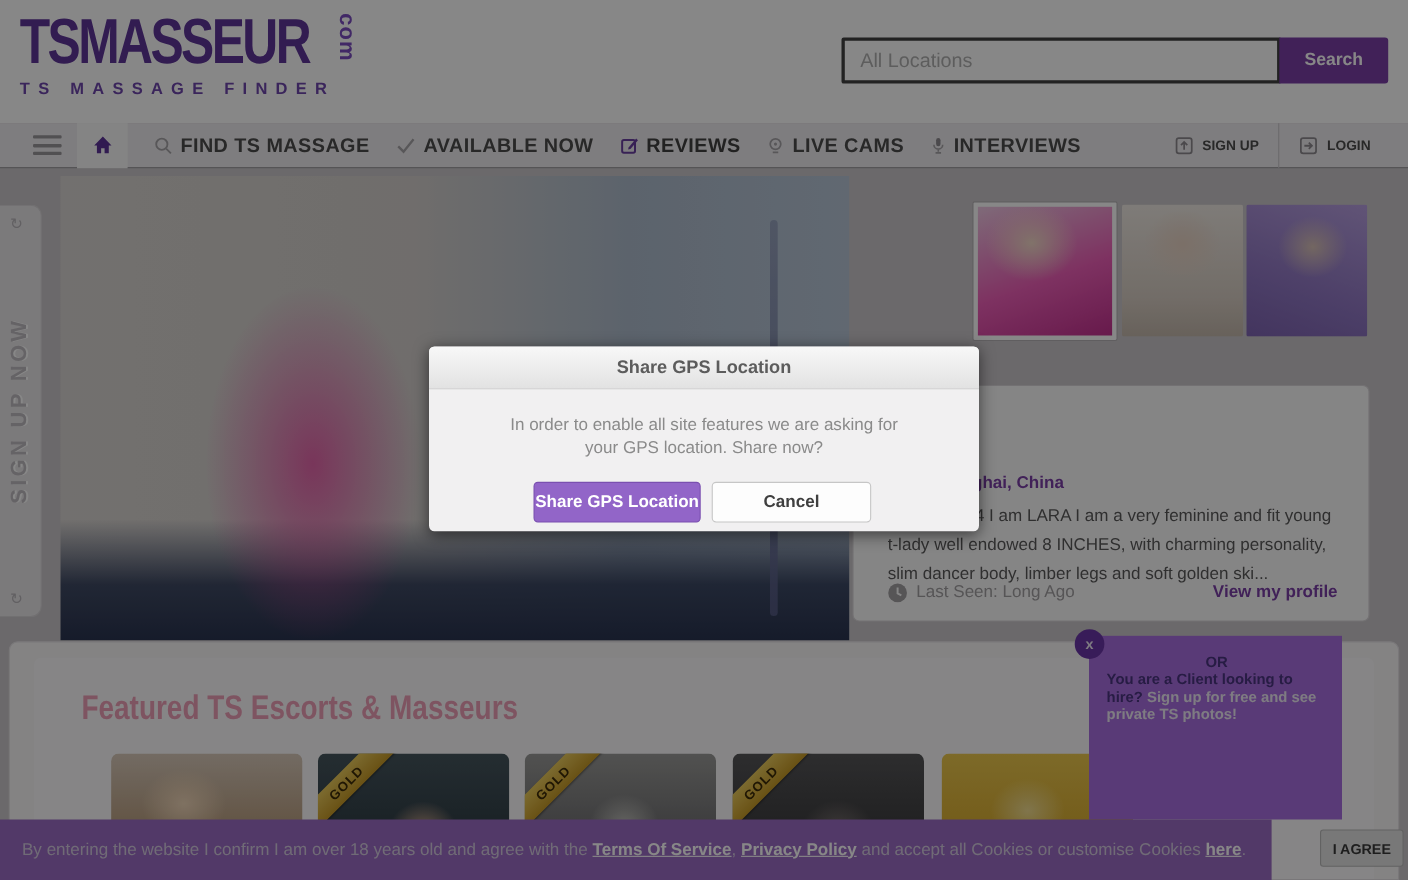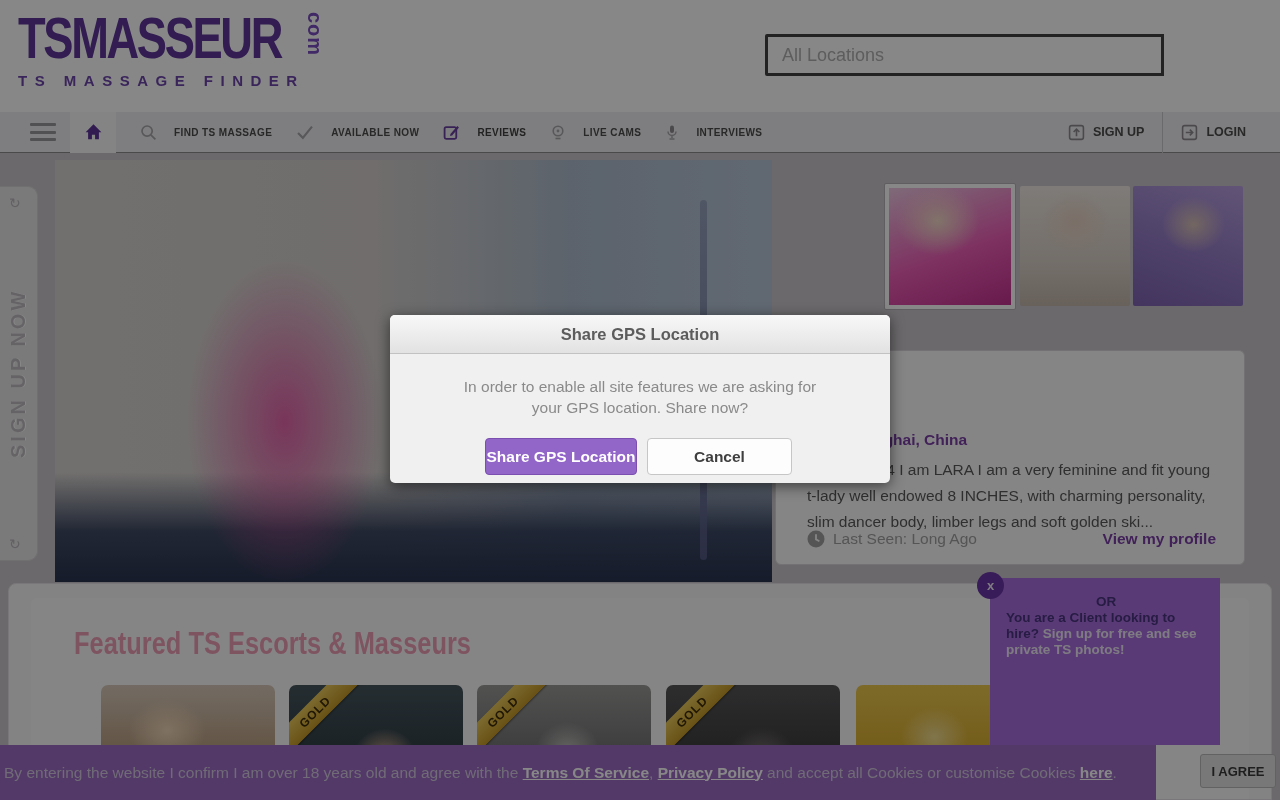--- a/index.html
+++ b/index.html
@@ -18,21 +18,21 @@
 
   .search-input { position:absolute; left:765px; top:34px; width:399px; height:42px; border:3px solid #404040; border-radius:2px 0 0 2px; background:#fff; padding:0 14px; font-size:18px; color:#444; font-family:"Liberation Sans", sans-serif; }
   .search-input::placeholder { color:#b0b0b0; }
   .search-btn { position:absolute; left:1163px; top:34px; width:99px; height:42px; background:#7b3fa7; color:#fff; border:none; border-radius:0 3px 3px 0; font-size:16px; font-weight:bold; cursor:pointer; font-family:"Liberation Sans", sans-serif; }
 
   
   .nav { position:absolute; left:0; top:112px; width:1280px; height:41px; background:#efedf0; border-bottom:1px solid #8e8c8f; display:flex; align-items:center; }
   .hamburger { width:26px; height:18px; margin-left:30px; display:flex; flex-direction:column; justify-content:space-between; cursor:pointer; }
   .hamburger span { display:block; height:3px; background:#9a979b; border-radius:1px; }
   .home-tab { width:46px; height:41px; margin-left:14px; background:#fafafa; display:flex; align-items:center; justify-content:center; cursor:pointer; }
-  .nav-item { display:flex; align-items:center; gap:17px; margin-left:24px; cursor:pointer; font-size:10px; font-weight:bold; color:#4c4c4c; letter-spacing:.4px; white-space:nowrap; }
+  .nav-item { display:flex; align-items:center; gap:7px; margin-left:24px; cursor:pointer; font-size:18px; font-weight:bold; color:#4c4c4c; letter-spacing:.4px; white-space:nowrap; }
   .nav-item svg { stroke:#a7a4a8; }
   .nav-item.active { color:#404040; }
   .nav-item.active svg { stroke:#6a3fa0; }
   .nav-right { margin-left:auto; display:flex; align-items:center; height:41px; margin-right:16px;justify-content:center; }
   .nav-auth { display:flex; align-items:center; gap:8px; font-size:12.5px; font-weight:bold; color:#4c4c4c; cursor:pointer; padding:0 18px; height:41px; }
   .nav-auth svg { stroke:#8e8b90; }
   .nav-divider { width:1px; height:41px; background:#c9c6ca; }
 
   
   .side-banner { position:absolute; left:0; top:186px; width:38px; height:375px; background:#e9e6e9; border:1px solid #d6d3d6; border-left:none; border-radius:0 10px 10px 0; cursor:pointer; }
@@ -80,21 +80,21 @@
 
   
   .promo { position:absolute; left:990px; top:578px; width:230px; height:167px; background:#a96fe0; padding:16px 14px 0 16px; }
   .promo p { font-size:13.5px; font-weight:bold; line-height:16px; margin-bottom:0; }
   .promo-or { text-align:center; font-size:13.5px; font-weight:bold; color:#4a3580; line-height:16px; }
   .promo-dark { color:#4a3580; }
   .promo-light { color:#efeaf5; }
   .promo-close { position:absolute; left:-13px; top:-6px; width:27px; height:27px; border-radius:50%; background:#6b35a8; color:#efeaf5; font-size:13px; font-weight:bold; display:flex; align-items:center; justify-content:center; cursor:pointer; }
 
   
-  .cookie { position:absolute; left:0; top:745px; width:1156px; height:55px; background:#9c6cc4; display:flex; align-items:center; padding:0 4px; }
+  .cookie { position:absolute; left:0; top:745px; width:1156px; height:55px; background:#9c6cc4; display:flex; align-items:center; padding:0 20px; }
   .cookie-text { font-size:15.5px; color:#d3cbdf; }
   .cookie-text a { color:#ffffff; font-weight:bold; text-decoration:underline; cursor:pointer; }
   .agree-btn { position:absolute; left:1163px; top:9px; width:76px; height:34px; background:#e3e3e3; border:1px solid #b9b9b9; border-radius:3px; font-size:13px; font-weight:bold; color:#3a3a3a; cursor:pointer; font-family:"Liberation Sans", sans-serif;margin-left:37px; }
 
   
   .overlay { position:absolute; inset:0; background:rgba(0,0,0,0.47); z-index:50; }
   .modal { position:absolute; left:390px; top:315px; width:500px; height:168px; background:#f1f0f1; border-radius:5px; box-shadow:0 3px 14px rgba(0,0,0,.55); z-index:60; }
   .modal-header { height:39px; background:linear-gradient(#f8f8f8, #e2e2e2); border-bottom:1px solid #c2c2c2; border-radius:5px 5px 0 0; display:flex; align-items:center; justify-content:center; font-size:16.5px; font-weight:bold; color:#5c5c5c; }
   .modal-body { padding:22px 60px 0; text-align:center; font-size:15.5px; color:#8a8a8a; line-height:21px; }
   .modal-btn { position:absolute; top:123px; height:37px; border-radius:4px; font-size:15.5px; font-weight:bold; cursor:pointer; font-family:"Liberation Sans", sans-serif; }
@@ -110,20 +110,21 @@
 
   <div class="header">
     <div class="logo">
       <div class="logo-row">
         <div class="logo-main"><span class="logo-ts"></span><span class="logo-ts"></span><span><span class="logo-ts">TSMASSEUR</span></span></div>
         <div class="logo-com">com</div>
       </div>
       <div class="logo-tagline">TS MASSAGE FINDER</div>
     </div>
     <input class="search-input" type="text" placeholder="All Locations" style="">
+    <button class="search-btn">Search</button>
   </div>
 
   <div class="nav">
     <div class="hamburger">
         <span></span>
         <span></span>
         <span></span>
       </div>
     <div class="home-tab">
       <span>

